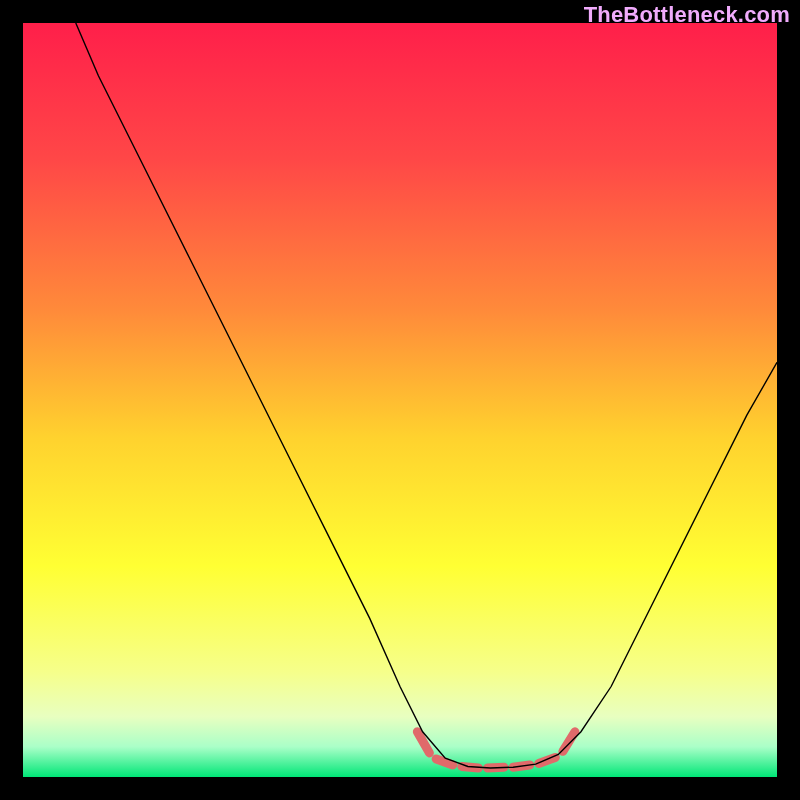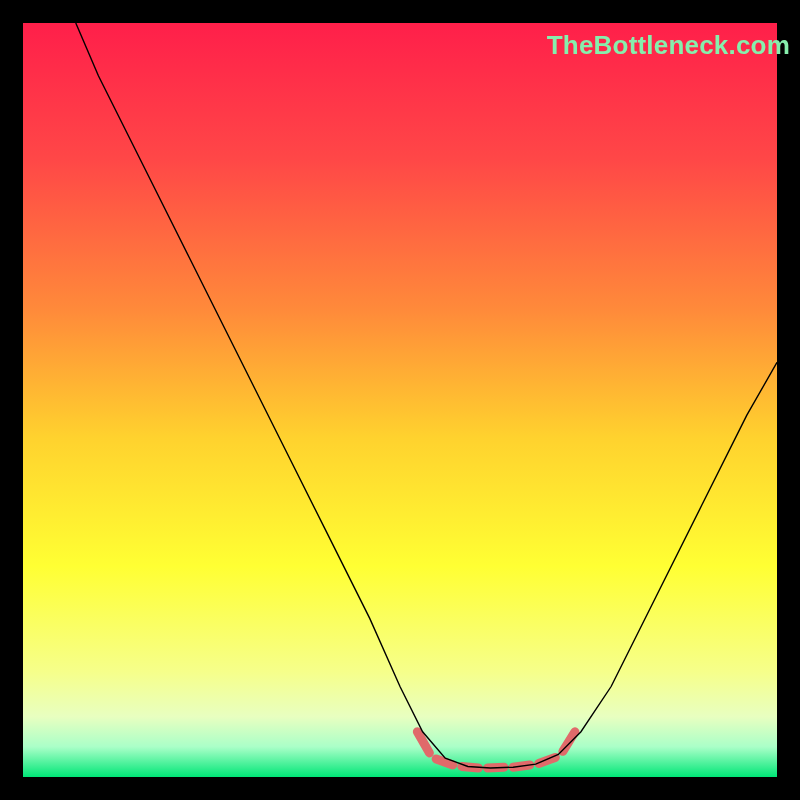--- a/index.html
+++ b/index.html
@@ -23,25 +23,24 @@
     left: 0;
     top: 0;
     width: 754px;
     height: 754px;
   }
   .watermark {
     position: absolute;
     top: 2px;
     right: 10px;
     font-family: Arial, Helvetica, sans-serif;
-    font-size: 26px;
+    font-size: 22px;
     font-weight: 600;
-    color: #86efac;
+    color: #f0abfc;
     letter-spacing: 0.2px;
-    margin-top: 28px;
   }
 </style>
 </head>
 <body>
 
 <div class="frame">
   <svg class="plot" viewBox="0 0 754 754" preserveAspectRatio="none">
     <defs>
       <linearGradient id="bg-grad" x1="0" y1="0" x2="0" y2="1">
           <stop offset="0%" stop-color="#ff1f4a"></stop>

